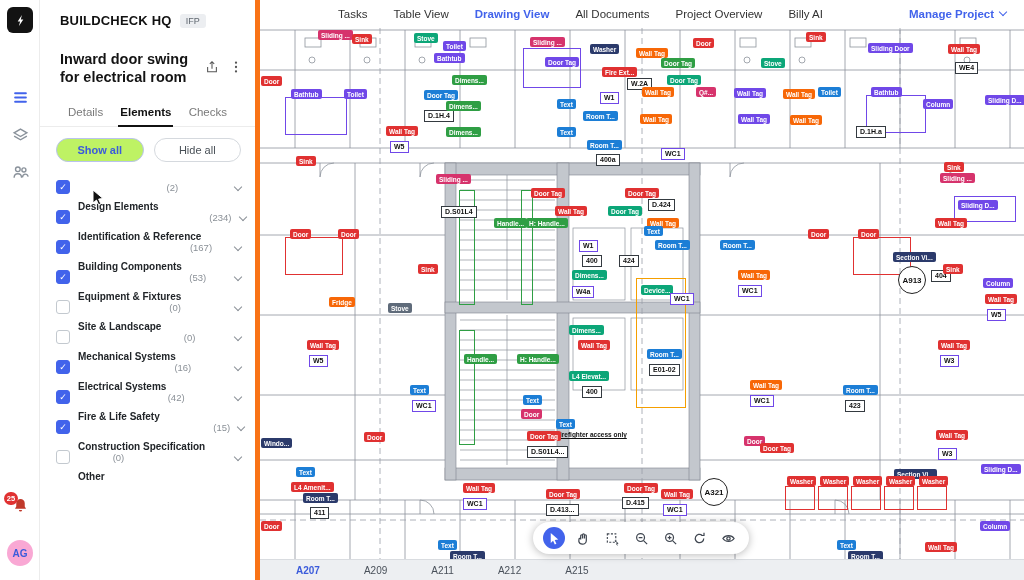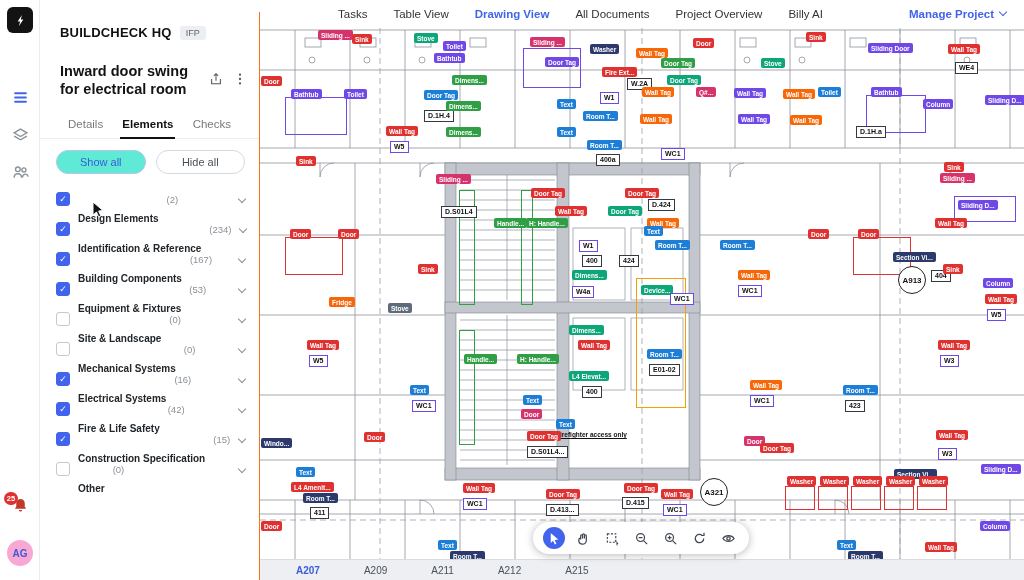--- a/index.html
+++ b/index.html
@@ -16,41 +16,41 @@
   .rail-ic svg { width:17px; height:17px; }
   #bell-wrap { position:absolute; left:12px; top:497px; width:18px; height:18px; }
   #bell-badge { position:absolute; left:-8px; top:-5px; min-width:14px; height:13px; padding:0 2px;
     background:#e03131; color:#fff; font-size:7.5px; font-weight:bold; border-radius:7px;
     display:flex; align-items:center; justify-content:center; z-index:2; }
   #avatar { position:absolute; left:7px; top:540px; width:26px; height:26px; border-radius:50%;
     background:#f9a8d4; color:#3b5bdb; font-size:10px; font-weight:bold;
     display:flex; align-items:center; justify-content:center; }
 
   
-  #panel { position:absolute; left:40px; top:12px; bottom:0; width:220px; background:#fff;
-    border-right:1px solid #f97316; z-index:35; }
+  #panel { position:absolute; left:40px; top:0; bottom:0; width:220px; background:#fff;
+    border-right:5px solid #f97316; z-index:35; }
   .app-header { display:flex; align-items:center; gap:8px; padding:13px 10px 10px 20px; }
   .app-name { font-size:13px; font-weight:bold; letter-spacing:.2px; color:#111; }
   .app-badge { background:#eceef1; color:#5f676f; font-size:9px; font-weight:normal;
     padding:2px 6px; border-radius:3px; }
   .back-row { display:flex; align-items:center; gap:4px; padding:8px 12px 6px 18px; }
   .back-label { font-size:12px; color:#333; }
   .pager { margin-left:auto; display:flex; gap:6px; }
   .pager-btn { width:20px; height:20px; border:1px solid #e3e6ea; border-radius:50%;
     display:flex; align-items:center; justify-content:center; color:#9aa1a8; font-size:12px; line-height:1; }
   .title-row { display:flex; padding:12px 12px 4px 20px; gap:8px; }
   .panel-title { flex:1; font-size:14.5px; font-weight:bold; color:#141414; line-height:1.25; }
   .title-icons { display:flex; gap:10px; align-items:flex-start; padding-top:10px; }
   .ptabs { display:flex; justify-content:space-between; padding:0 26px; border-bottom:1px solid #ececec; margin-top:10px; }
   .ptab { font-size:11.5px; color:#7a7a7a; padding:6px 2px 7px; }
   .ptab.active { color:#111; font-weight:bold; border-bottom:2px solid #111; margin-bottom:-1px; }
   .btn-row { display:flex; gap:10px; padding:11px 14px 5px 16px; }
   .btn { flex:1; height:24px; border-radius:13px; font-size:11px; display:flex;
     align-items:center; justify-content:center; }
-  .btn.primary { background:#5eead4; border:1px solid #b9c3ee; color:#3b5bdb; font-weight:normal; }
+  .btn.primary { background:#bef264; border:1px solid #b9c3ee; color:#3b5bdb; font-weight:bold; }
   .btn.secondary { background:#fff; border:1px solid #d5d9de; color:#495057; }
   #cat-list { margin-top:5px; }
   .cat-row { display:flex; align-items:center; height:30px; padding:0 14px 0 16px; gap:8px; }
   .cbox { width:14px; height:14px; border-radius:3px; border:1.5px solid #c3c9cf; background:#fff;
     flex:none; display:flex; align-items:center; justify-content:center; font-size:9px; color:#fff; }
   .cbox.on { background:#4263eb; border-color:#4263eb; }
   .cat-label { font-size:10px; font-weight:bold; color:#212529; white-space:nowrap;margin-top:38px; }
   .cat-count { font-size:9.5px; color:#8a9097; }
   .chev { margin-left:auto; width:6px; height:6px; border-right:1.5px solid #8a9097;
     border-bottom:1.5px solid #8a9097; transform:rotate(45deg); flex:none; }

